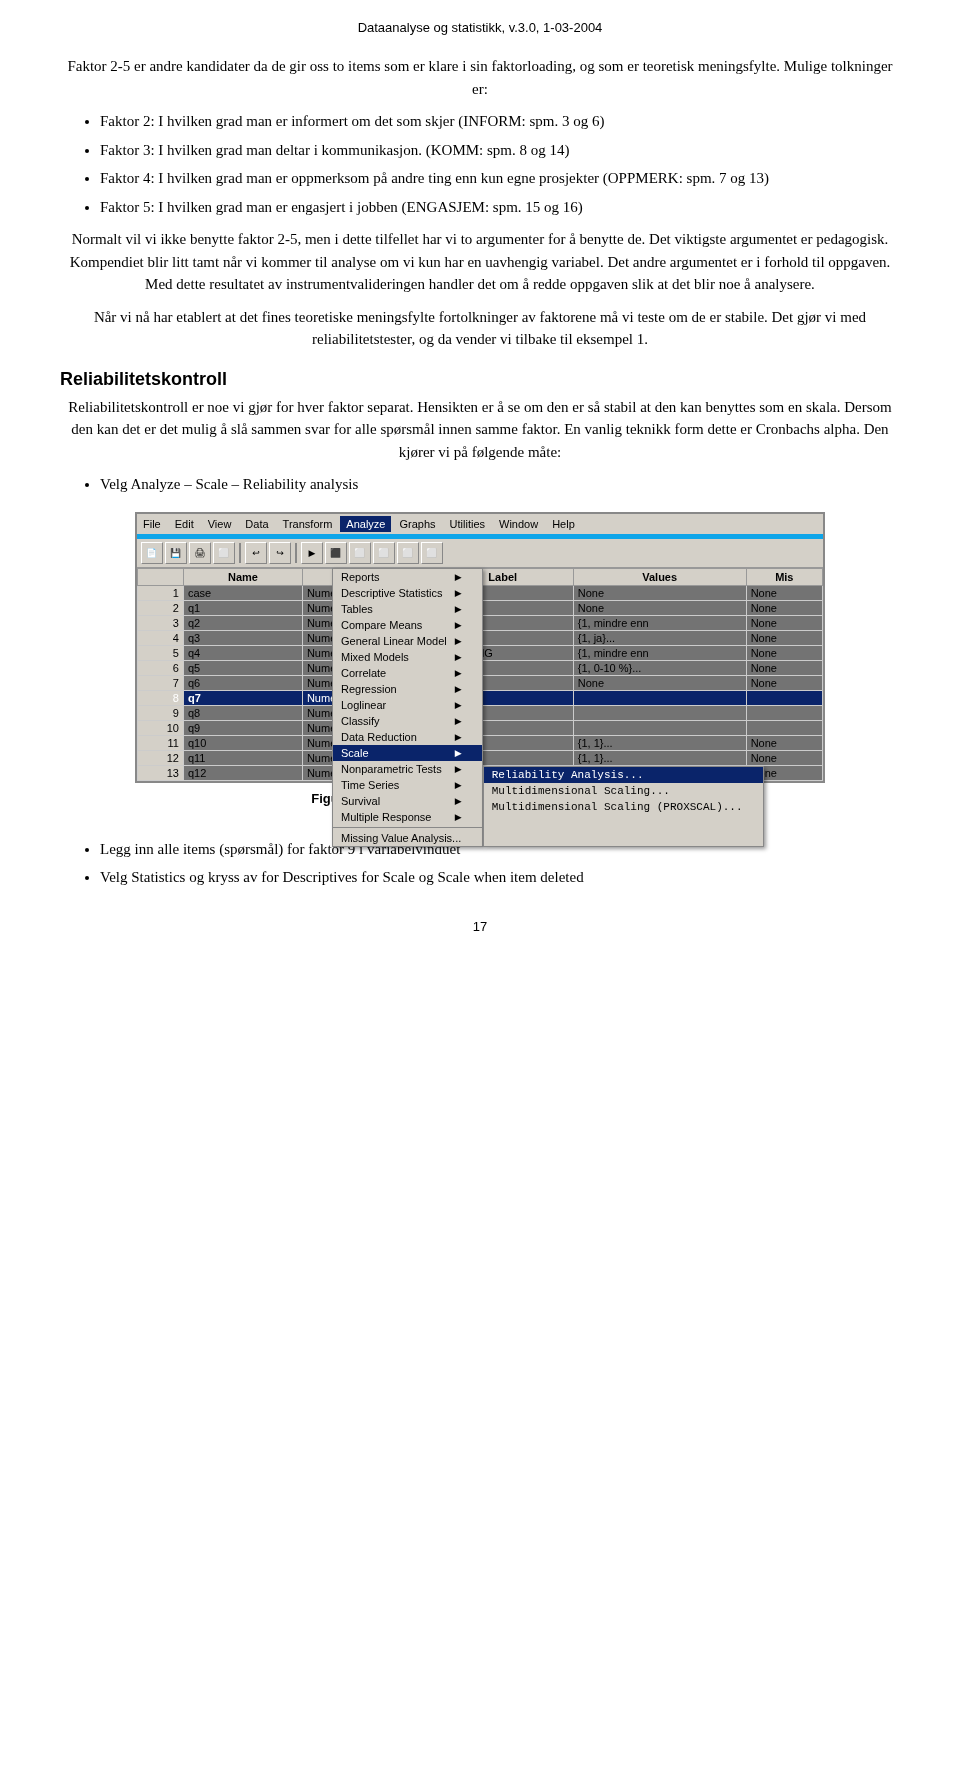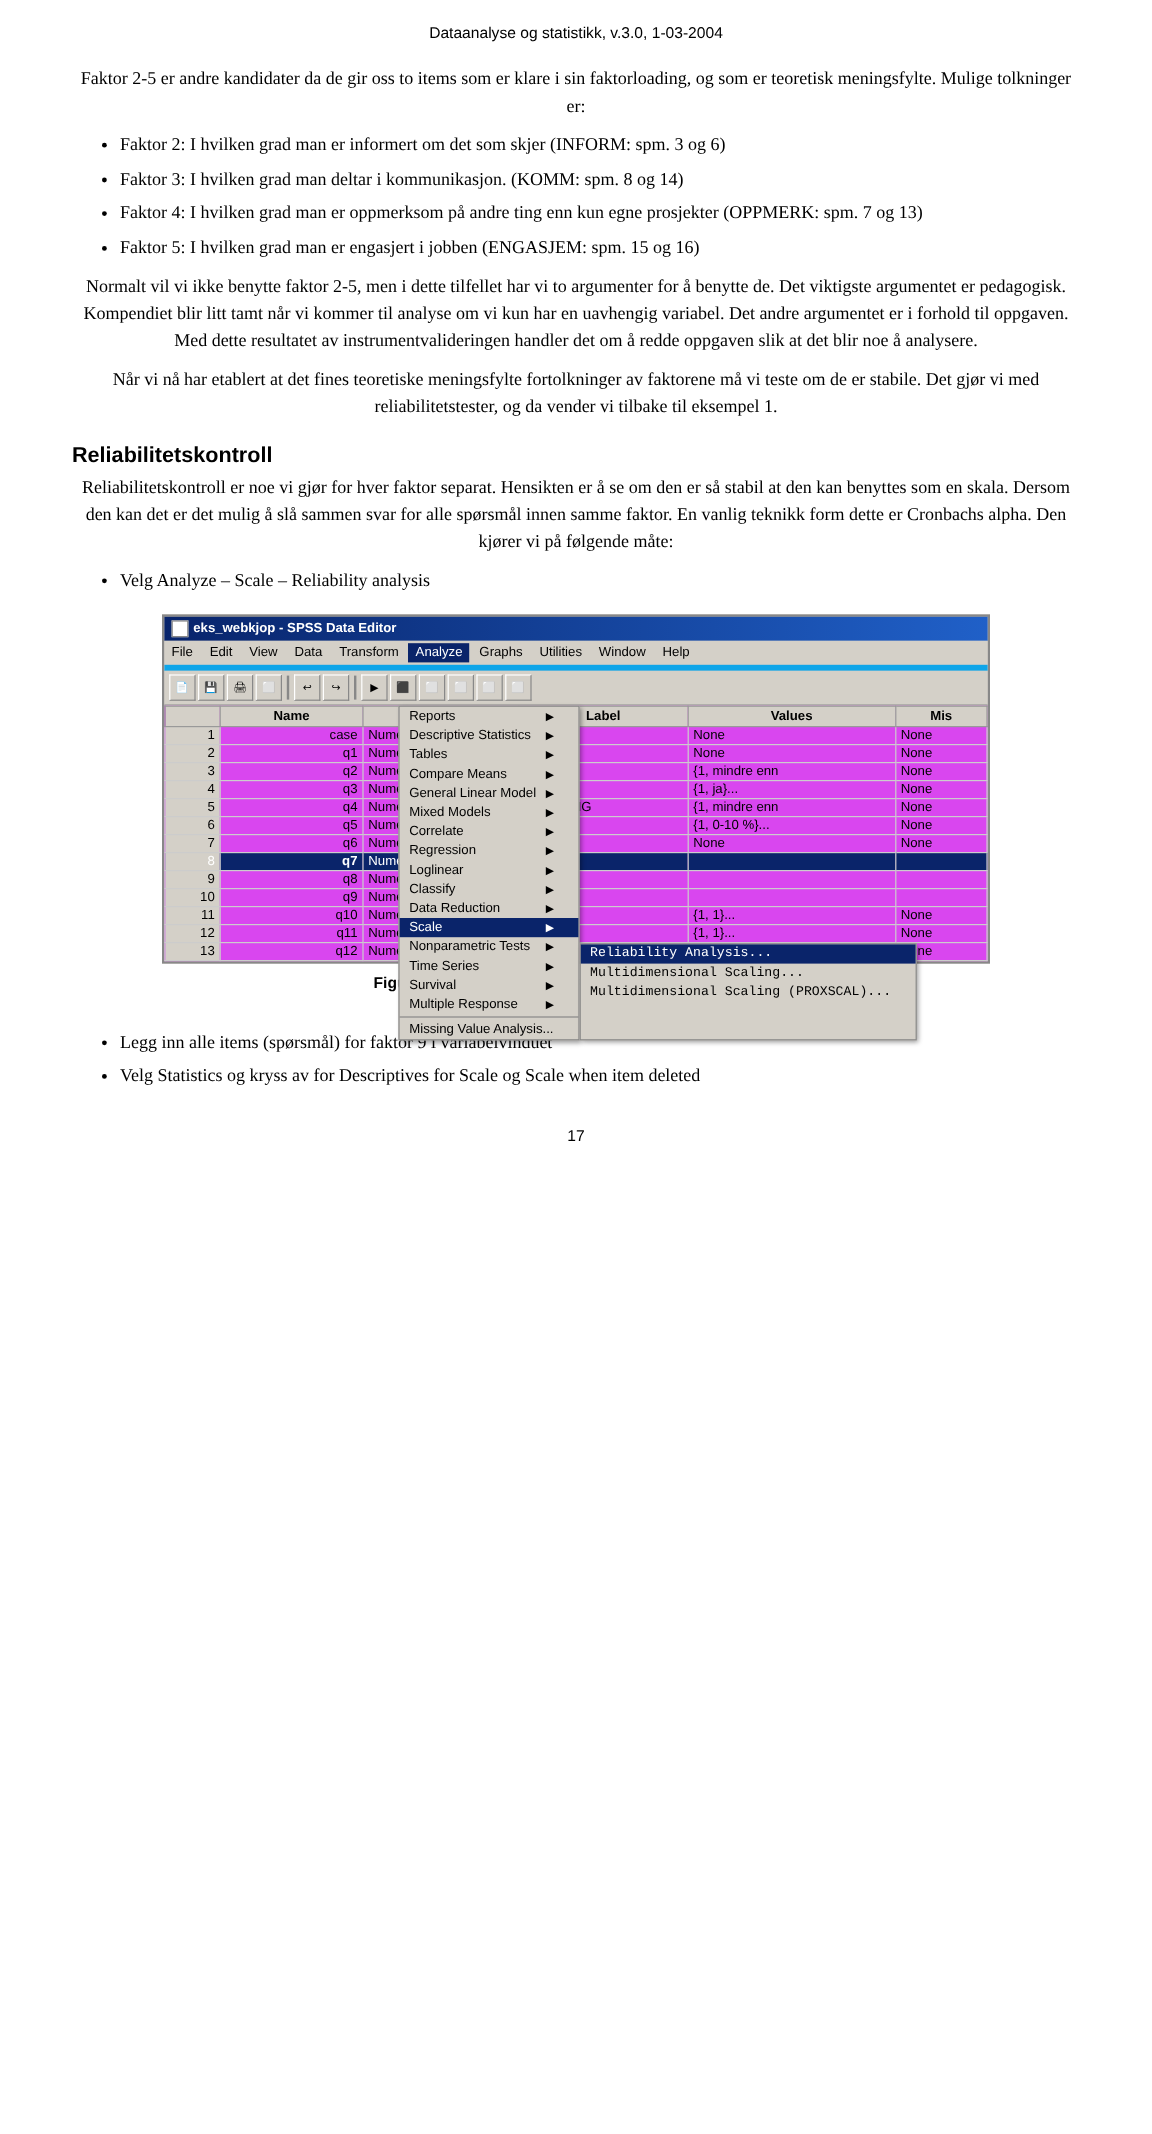--- a/index.html
+++ b/index.html
@@ -108,21 +108,21 @@
       height: 20px;
       background: #888;
       margin: 0 2px;
     }
     .spss-content {
       display: flex;
       position: relative;
     }
     .spss-table {
       flex: 1;
-      background: #d946ef;
+      background: #737373;
       border-collapse: collapse;
       font-size: 11px;
     }
     .spss-table th {
       background: #d4d0c8;
       border: 1px solid #999;
       padding: 2px 6px;
       font-weight: bold;
       text-align: center;
       white-space: nowrap;
@@ -132,21 +132,21 @@
       padding: 1px 4px;
       white-space: nowrap;
       font-size: 11px;
     }
     .spss-table td.row-num {
       background: #d4d0c8;
       text-align: right;
       padding-right: 4px;
       font-weight: normal;
     }
-    .spss-table td.name-col { min-width: 55px; text-align: right; }
+    .spss-table td.name-col { min-width: 55px; }
     .spss-table td.type-col { min-width: 60px; }
     
     .dropdown-overlay {
       position: absolute;
       top: 24px;
       left: 0;
       display: flex;
       z-index: 10;
     }
     .menu-panel {
@@ -228,24 +228,20 @@
 
 <p>Reliabilitetskontroll er noe vi gjør for hver faktor separat. Hensikten er å se om den er så stabil at den kan benyttes som en skala. Dersom den kan det er det mulig å slå sammen svar for alle spørsmål innen samme faktor. En vanlig teknikk form dette er Cronbachs alpha. Den kjører vi på følgende måte:</p>
 
 <ul>
   <li>Velg Analyze – Scale – Reliability analysis</li>
 </ul>
 
 <div class="screenshot-container">
   <div class="spss-window">
 
-    <div class="spss-title-bar">
-      <div class="title-icon">▦</div>
-      <span>eks_webkjop - SPSS Data Editor</span>
-    </div>
 
     <div class="spss-menubar">
       <span>File</span>
       <span>Edit</span>
       <span>View</span>
       <span>Data</span>
       <span>Transform</span>
       <span style="background:#0a246a;color:white;">Analyze</span>
       <span>Graphs</span>
       <span>Utilities</span>

